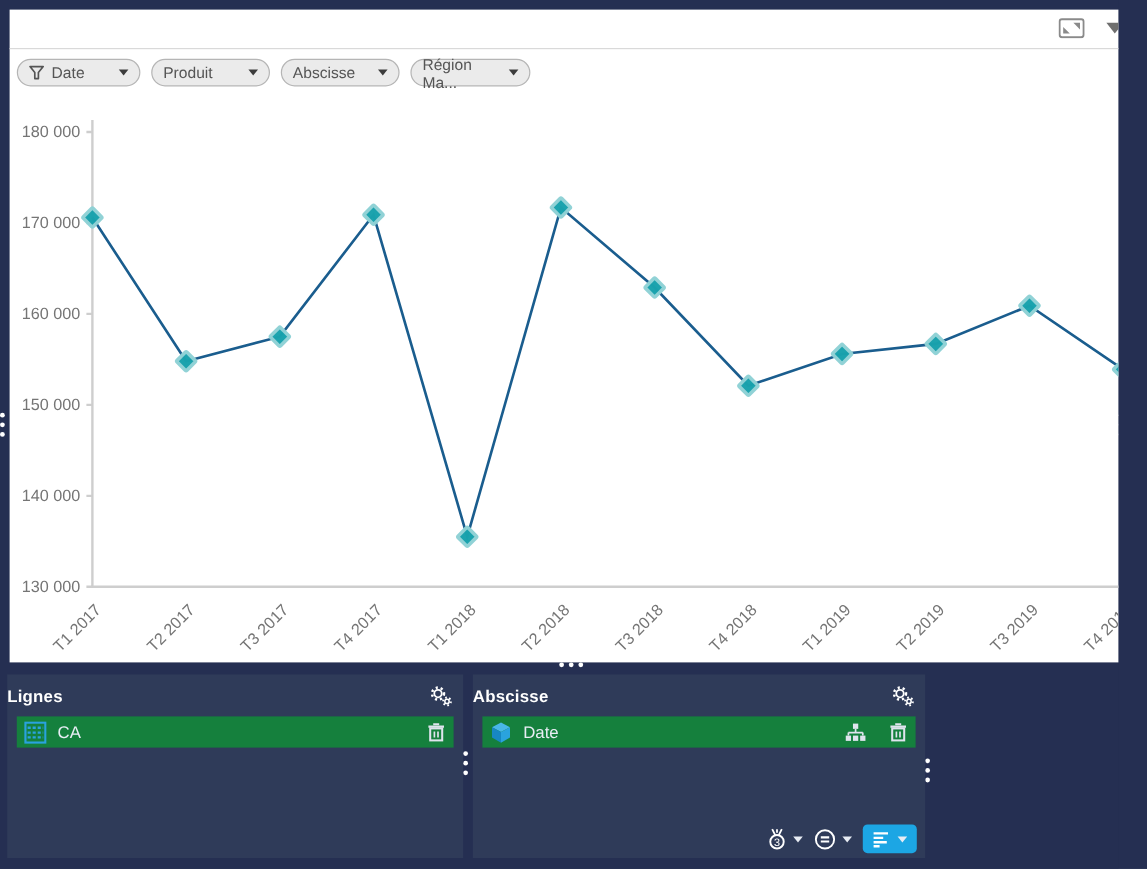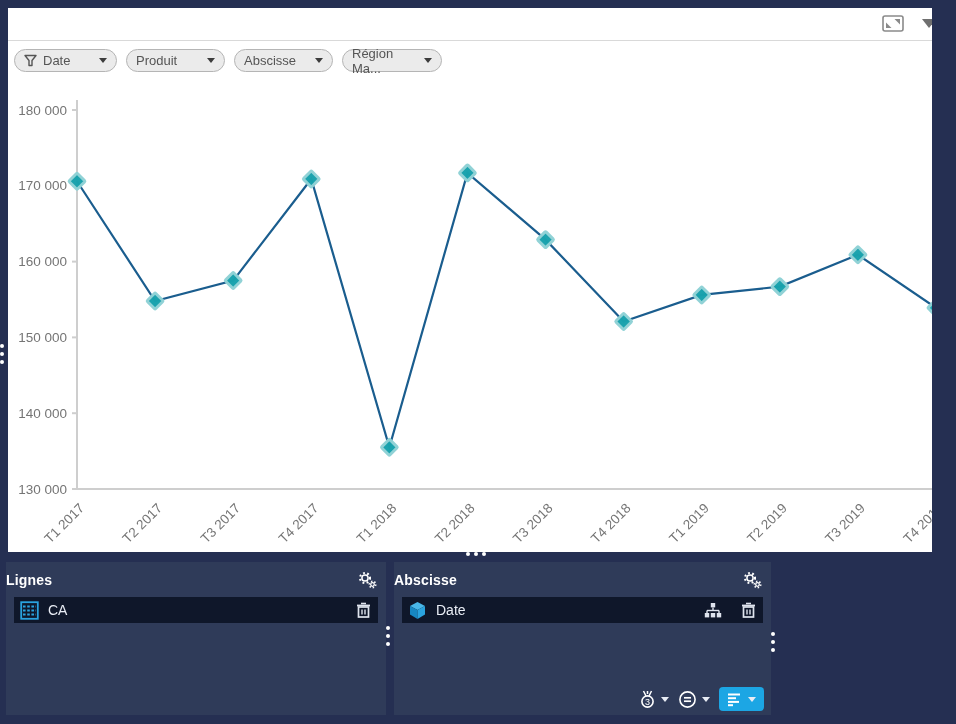--- a/index.html
+++ b/index.html
@@ -27,21 +27,21 @@
   .gap-handle-1{position:absolute;left:386px;top:626px;}
   .gap-handle-2{position:absolute;left:771px;top:632px;}
 
   
   .panel{position:absolute;top:562px;height:153px;background:#2f3b59;color:#fff;}
   .panel-lignes{left:6px;width:380px;}
   .panel-abscisse{left:394px;width:377px;}
   .panel-mult{left:778px;width:173px;}
   .panel-header{position:relative;height:35px;display:flex;align-items:center;font-size:14px;font-weight:700;letter-spacing:.2px;}
   .gears-btn{position:absolute;right:8px;top:8px;cursor:pointer;line-height:0;}
-  .prow{margin:0 8px;height:26px;background:#0f172a;display:flex;align-items:center;padding:0 6px;gap:9px;font-size:14px;color:#e9edf5;cursor:grab;}
+  .prow{margin:0 8px;height:26px;background:#15803d;display:flex;align-items:center;padding:0 6px;gap:9px;font-size:14px;color:#e9edf5;cursor:grab;}
   .prow .spacer{flex:1;}
   .rowbtn{line-height:0;cursor:pointer;display:flex;align-items:center;}
   .abs-footer{position:absolute;right:7px;bottom:4px;display:flex;align-items:center;gap:9px;}
   .footer-group{display:flex;align-items:center;gap:5px;cursor:pointer;}
   .mini-caret{width:0;height:0;border-left:4px solid transparent;border-right:4px solid transparent;border-top:5px solid #e8ecf4;}
   .blue-btn{display:flex;align-items:center;gap:6px;background:#1ca6e4;border-radius:4px;height:24px;padding:0 8px;cursor:pointer;}
 </style>
 </head>
 <body>
 

